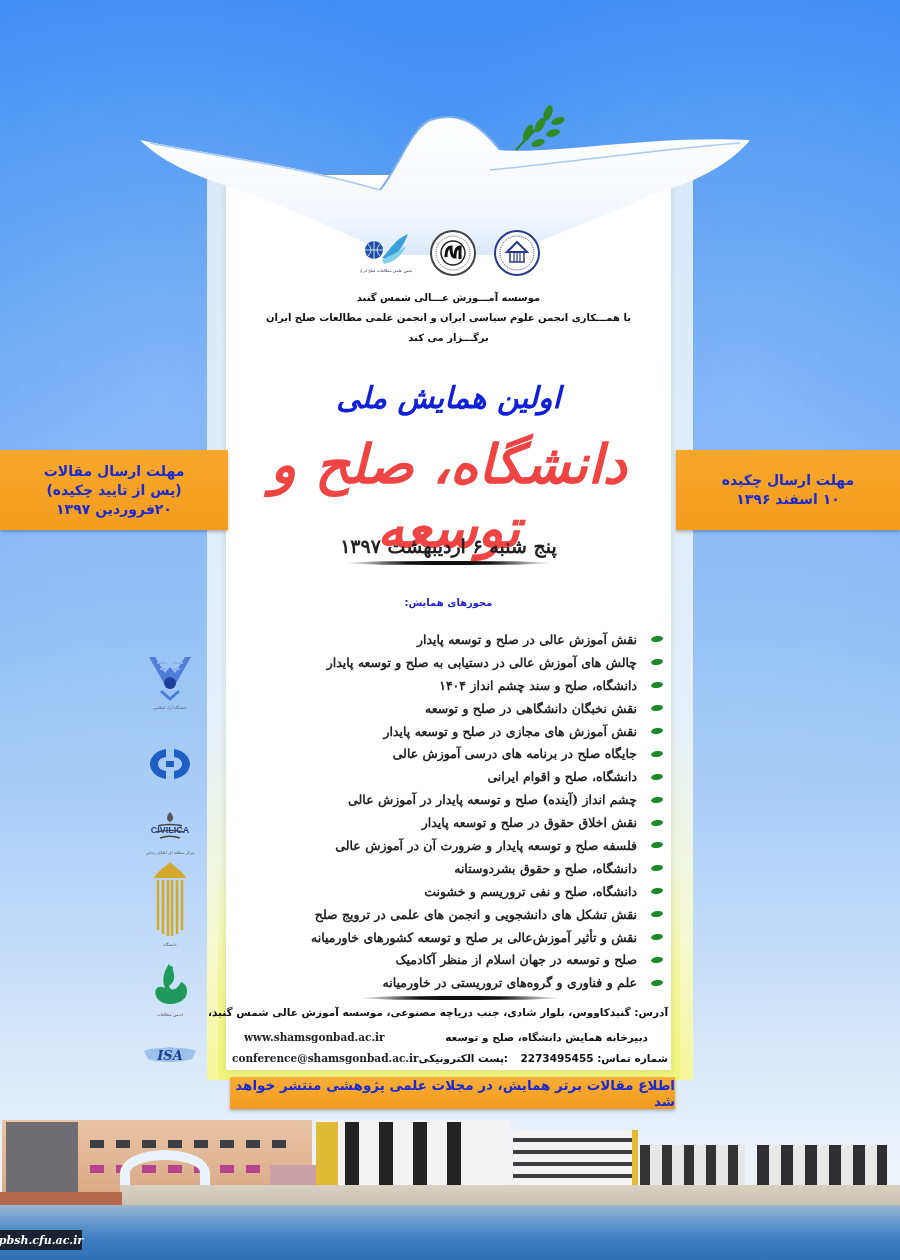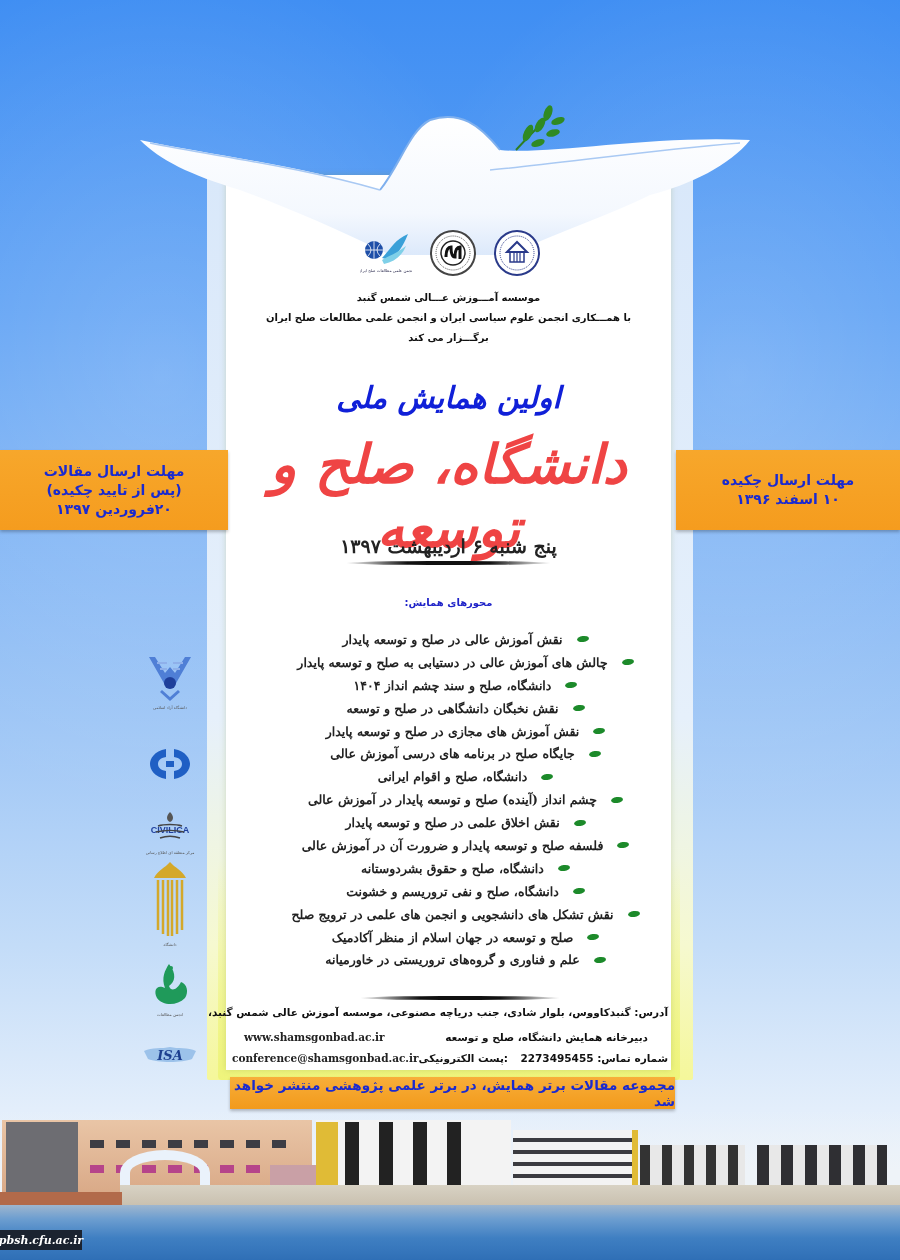--- a/index.html
+++ b/index.html
@@ -43,21 +43,21 @@
   
   .center-block { position: absolute; left: 226px; width: 445px; text-align: center; direction: rtl; }
   .org-line { font-weight: bold; color: #111; font-size: 10px; line-height: 20px; }
   .title-small { font-family: "DejaVu Serif", serif; font-style: italic; font-weight: bold; color: #1020d8; font-size: 30px; line-height: 40px; }
   .title-big { font-family: "DejaVu Serif", serif; font-style: italic; font-weight: bold; color: #ef4444; font-size: 54px; line-height: 64px; letter-spacing: 2px; }
   .date-line { font-family: "DejaVu Serif", serif; font-weight: bold; color: #222; font-size: 19px; line-height: 26px; letter-spacing: 2px; }
   .underline-swoosh { margin: 2px auto 0 auto; width: 205px; height: 4px; border-radius: 50%; background: linear-gradient(90deg, rgba(0,0,0,0) 0%, #111 30%, #111 70%, rgba(0,0,0,0) 100%); }
   .topics-title { font-weight: bold; color: #1e22c8; font-size: 10px; line-height: 20px; }
   
   .topics { position: absolute; left: 268px; top: 628px; width: 395px; direction: rtl; list-style: none; }
-  .topic { display: flex; flex-direction: row; align-items: center; height: 22.9px; justify-content: center; }
+  .topic { display: flex; flex-direction: row; align-items: center; height: 22.9px; }
   .bullet { width: 12px; height: 6px; border-radius: 50%; background: #1c8a2a; margin-left: 14px; flex: 0 0 auto; transform: rotate(-8deg); }
   .topic-text { font-family: "DejaVu Serif", serif; font-weight: bold; color: #222; font-size: 12.5px; white-space: nowrap; }
   
   .divider2 { position: absolute; left: 360px; top: 996px; width: 200px; height: 4px; border-radius: 50%; background: linear-gradient(90deg, rgba(0,0,0,0) 0%, #111 30%, #111 70%, rgba(0,0,0,0) 100%); }
   .addr-row { position: absolute; left: 232px; width: 436px; direction: rtl; font-weight: bold; font-size: 10.5px; color: #111; white-space: nowrap; }
   .addr-row.split { display: flex; flex-direction: row; justify-content: space-between; }
   .latin { font-family: "DejaVu Serif", serif; font-weight: bold; direction: ltr; unicode-bidi: embed; font-size: 10.5px; color: #222; }
   
   .deadline { position: absolute; top: 450px; height: 80px; background: linear-gradient(180deg, #f7a72b 0%, #f59c1e 100%); box-shadow: 0 2px 3px rgba(0,0,0,0.25); display: flex; flex-direction: column; align-items: center; justify-content: center; direction: rtl; }
   .deadline-left { left: 0; width: 228px; }
@@ -188,37 +188,41 @@
   <li class="topic">
       <span class="bullet"></span>
       <span class="topic-text">دانشگاه، صلح و اقوام ایرانی</span>
     </li>
   <li class="topic">
       <span class="bullet"></span>
       <span class="topic-text">چشم انداز (آینده) صلح و توسعه پایدار در آموزش عالی</span>
     </li>
   <li class="topic">
       <span class="bullet"></span>
-      <span class="topic-text">نقش اخلاق علمی در صلح و توسعه پایدار</span>
+      <span class="topic-text">نقش اخلاق حقوق در صلح و توسعه پایدار</span>
     </li>
   <li class="topic">
       <span class="bullet"></span>
       <span class="topic-text">فلسفه صلح و توسعه پایدار و ضرورت آن در آموزش عالی</span>
     </li>
   <li class="topic">
       <span class="bullet"></span>
       <span class="topic-text">دانشگاه، صلح و حقوق بشردوستانه</span>
     </li>
   <li class="topic">
       <span class="bullet"></span>
       <span class="topic-text">دانشگاه، صلح و نفی تروریسم و خشونت</span>
     </li>
   <li class="topic">
       <span class="bullet"></span>
       <span class="topic-text">نقش تشکل های دانشجویی و انجمن های علمی در ترویج صلح</span>
+    </li>
+  <li class="topic">
+      <span class="bullet"></span>
+      <span class="topic-text">نقش و تأثیر آموزش‌عالی بر صلح و توسعه کشورهای خاورمیانه</span>
     </li>
   <li class="topic">
       <span class="bullet"></span>
       <span class="topic-text">صلح و توسعه در جهان اسلام از منظر آکادمیک</span>
     </li>
   <li class="topic">
       <span class="bullet"></span>
       <span class="topic-text">علم و فناوری و گروه‌های تروریستی در خاورمیانه</span>
     </li>
 </ul>
@@ -241,21 +245,21 @@
   <span>مهلت ارسال مقالات</span>
   <span>(پس از تایید چکیده)</span>
   <span>۲۰فروردین ۱۳۹۷</span>
 </div>
 <div class="deadline deadline-right">
   <span>مهلت ارسال چکیده</span>
   <span>۱۰ اسفند ۱۳۹۶</span>
 </div>
 
 <div class="bottom-banner">
-  <span>مجموعه مقالات برتر همایش، در برتر علمی پژوهشی منتشر خواهد شد</span>
+  <span>اطلاع مقالات برتر همایش، در مجلات علمی پژوهشی منتشر خواهد شد</span>
 </div>
 
 <div class="side-logos">
   <div class="side-logo" style="top:0;">
     <svg width="50" height="48" viewBox="0 0 50 48">
       <path d="M4,2 L20,30 L25,22 L30,30 L46,2 L40,2 L30,18 L25,12 L20,18 L10,2 Z" fill="#4f7fd6"></path>
       <path d="M12,8 L22,8 M28,8 L38,8 M15,14 L22,14 M28,14 L35,14" stroke="#8fb0ea" stroke-width="2"></path>
       <circle cx="25" cy="28" r="6" fill="#1e3f9a"></circle>
       <path d="M16,36 L25,44 L34,36" fill="none" stroke="#4f7fd6" stroke-width="3"></path>
     </svg>

